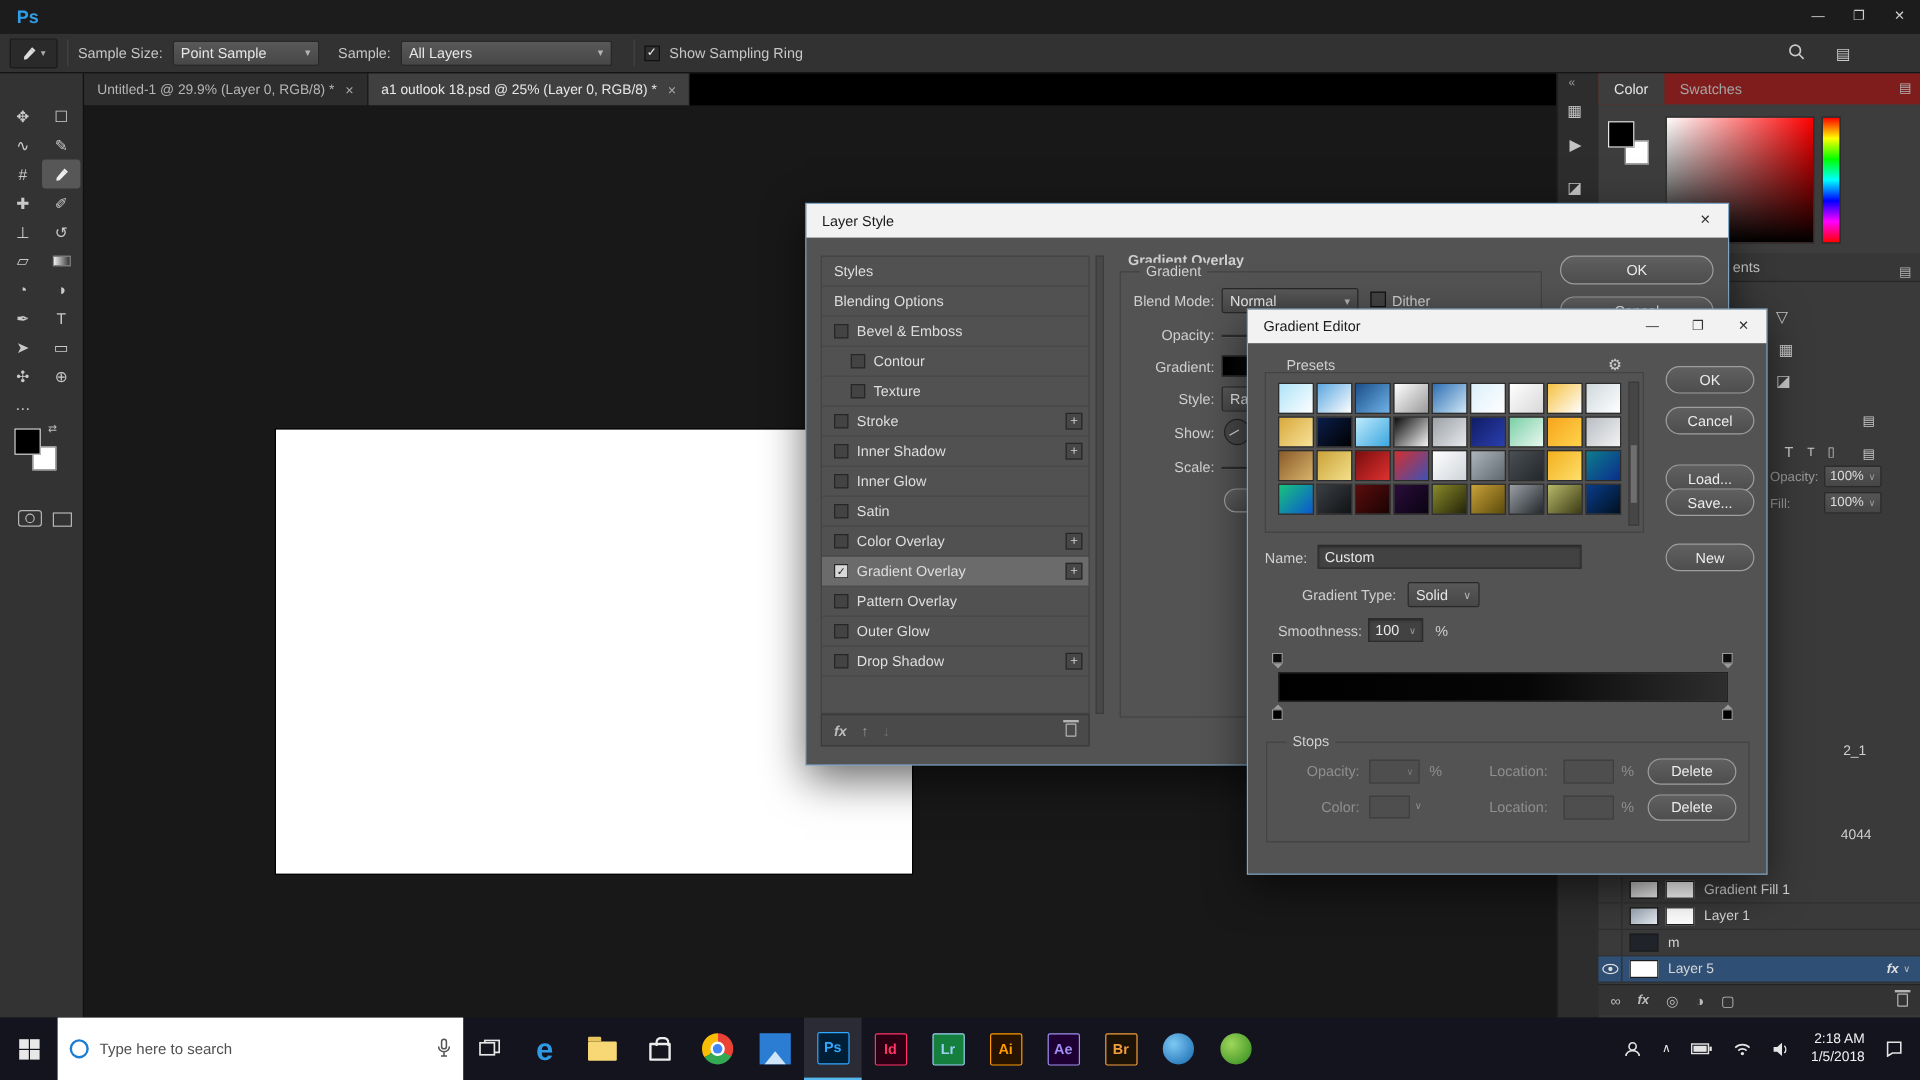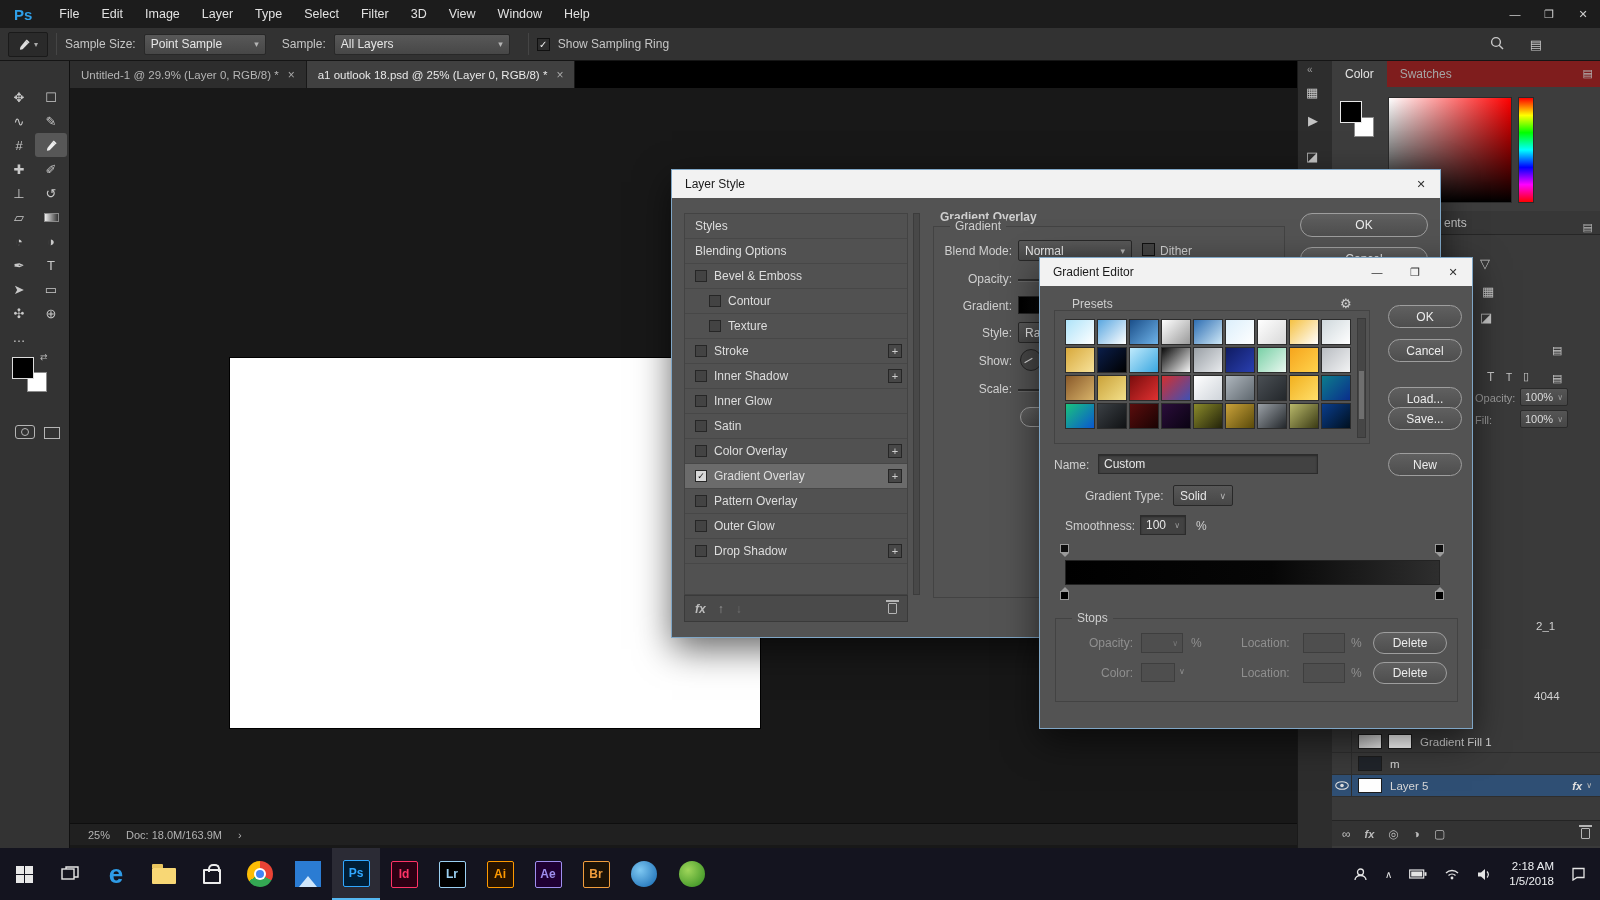--- a/index.html
+++ b/index.html
@@ -155,33 +155,20 @@
 .tray-ic{display:flex;align-items:center;justify-content:center;color:#e4e4e4}
 #clock{color:#eef0f2;font-size:11.5px;text-align:right;line-height:1.3}
 </style>
 </head>
 <body>
 
 <div class="screen">
 
   <div id="menubar">
     <span class="ps-logo">Ps</span>
-    <div id="menu-items" style="display:flex">
-        <div class="menu-item">File</div>
-        <div class="menu-item">Edit</div>
-        <div class="menu-item">Image</div>
-        <div class="menu-item">Layer</div>
-        <div class="menu-item">Type</div>
-        <div class="menu-item">Select</div>
-        <div class="menu-item">Filter</div>
-        <div class="menu-item">3D</div>
-        <div class="menu-item">View</div>
-        <div class="menu-item">Window</div>
-        <div class="menu-item">Help</div>
-      </div>
     <div class="win-controls">
       <span class="win-btn">—</span>
       <span class="win-btn">❐</span>
       <span class="win-btn">✕</span>
     </div>
   </div>
 
   <div id="optionsbar">
     <span class="tool-well">
       <svg width="13" height="13" viewBox="0 0 14 14">
@@ -261,25 +248,20 @@
     <span class="swap-ic">⇄</span>
     <span class="tb-xtra1">
         <span></span>
       </span>
     <span class="tb-xtra2"></span>
   </div>
 
   <div id="canvas">
     <div id="doc"></div>
   </div>
-  <div id="statusbar">
-    <span>25%</span>
-    <span>Doc: 18.0M/163.9M</span>
-    <span>›</span>
-  </div>
 
   <div id="right-backdrop"></div>
   <div id="iconstrip">
     <span class="strip-ic" style="left:9px;top:3px;font-size:10px;color:#9a9a9a">«</span>
     <span class="strip-ic" style="left:8px;top:24px">▦</span>
     <span class="strip-ic" style="left:10px;top:52px">▶</span>
     <span class="strip-ic" style="left:8px;top:88px">◪</span>
   </div>
 
   <div id="color-panel">
@@ -321,20 +303,26 @@
 
   <span class="rt-partial" style="left:1536px;top:620px">2_1</span>
   <span class="rt-partial" style="left:1534px;top:690px">4044</span>
 
   <div id="layer-rows">
       <div class="lrow">
         <span class="eye-well"></span>
         <span class="lthumb" style="background: linear-gradient(135deg, rgb(191, 191, 191), rgb(242, 242, 242));"></span>
         <span class="lthumb" style="background: rgb(255, 255, 255);"></span>
         <span class="lname">Gradient Fill 1</span>
+      </div>
+      <div class="lrow">
+        <span class="eye-well"></span>
+        <span class="lthumb" style="background: linear-gradient(135deg, rgb(154, 167, 181), rgb(232, 237, 242));"></span>
+        <span class="lthumb" style="background: rgb(255, 255, 255);"></span>
+        <span class="lname">Layer 1</span>
       </div>
       <div class="lrow">
         <span class="eye-well"></span>
         <span class="lthumb" style="background: rgb(32, 36, 42);"></span>
         <span class="lname">m</span>
       </div>
       <div class="lrow sel">
         <span class="eye-well">
           <svg width="14" height="9" viewBox="0 0 14 9">
             <ellipse cx="7" cy="4.5" rx="6.3" ry="3.8" fill="none" stroke="#ddd" stroke-width="1.1"></ellipse>
@@ -620,20 +608,30 @@
 
   <div id="taskbar">
     <div id="start">
       <span class="start-grid">
           <span></span>
           <span></span>
           <span></span>
           <span></span>
         </span>
     </div>
+    <div id="tb-search">
+      <span class="cortana"></span>
+      <span class="ph">Type here to search</span>
+      <span class="mic">
+        <svg width="12" height="16" viewBox="0 0 12 16">
+            <rect x="4" y="1" width="4" height="8" rx="2" fill="none" stroke="#555" stroke-width="1.3"></rect>
+            <path d="M1.5 7 a4.5 4.5 0 0 0 9 0 M6 11.5 V15 M3.5 15 h5" fill="none" stroke="#555" stroke-width="1.3"></path>
+          </svg>
+      </span>
+    </div>
     <div id="taskview">
       <svg width="18" height="16" viewBox="0 0 18 16">
           <rect x="1" y="3" width="12" height="10" fill="none" stroke="#e6e6e6" stroke-width="1.4"></rect>
           <path d="M5 3 V1 H17 V11 H13" fill="none" stroke="#e6e6e6" stroke-width="1.4"></path>
         </svg>
     </div>
     <div id="tb-apps">
         <div class="tb-app">
           <span class="edge-e">e</span>
         </div>
@@ -651,21 +649,21 @@
             <span></span>
           </span>
         </div>
         <div class="tb-app active">
           <span class="adobe-tile" style="background: rgb(0, 30, 54); border: 1.5px solid rgb(49, 168, 255); color: rgb(49, 168, 255);">Ps</span>
         </div>
         <div class="tb-app">
           <span class="adobe-tile" style="background: rgb(43, 0, 19); border: 1.5px solid rgb(255, 51, 102); color: rgb(255, 51, 102);">Id</span>
         </div>
         <div class="tb-app">
-          <span class="adobe-tile" style="background: #000000; border: 1.5px solid rgb(155, 209, 243); color: rgb(155, 209, 243);">Lr</span>
+          <span class="adobe-tile" style="background: #15803d; border: 1.5px solid rgb(155, 209, 243); color: rgb(155, 209, 243);">Lr</span>
         </div>
         <div class="tb-app">
           <span class="adobe-tile" style="background: rgb(39, 19, 0); border: 1.5px solid rgb(255, 154, 0); color: rgb(255, 154, 0);">Ai</span>
         </div>
         <div class="tb-app">
           <span class="adobe-tile" style="background: rgb(31, 0, 51); border: 1.5px solid rgb(159, 143, 239); color: rgb(159, 143, 239);">Ae</span>
         </div>
         <div class="tb-app">
           <span class="adobe-tile" style="background: rgb(28, 18, 6); border: 1.5px solid rgb(242, 158, 61); color: rgb(242, 158, 61);">Br</span>
         </div>

